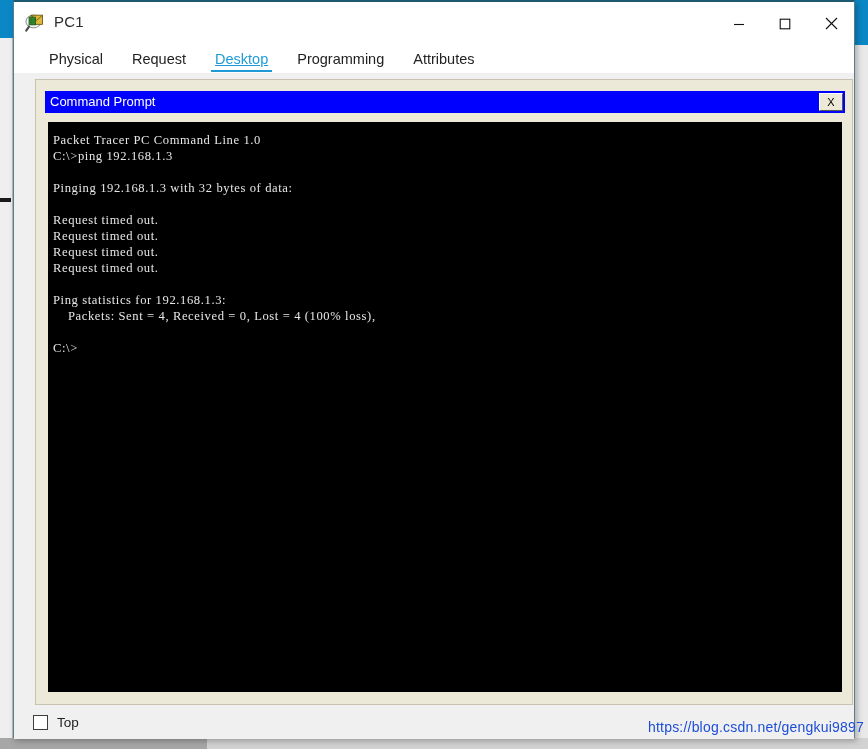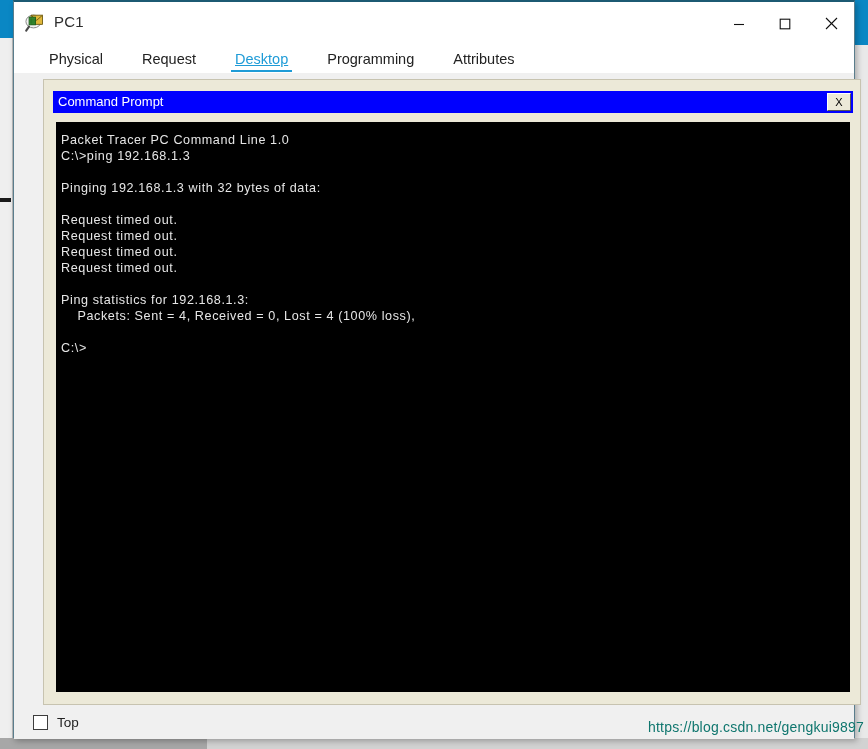--- a/index.html
+++ b/index.html
@@ -119,21 +119,21 @@
     position: relative;
     height: 28px;
     background: #ffffff;
     padding-left: 22px;
     box-sizing: border-box;
   }
   .tabs {
     display: flex;
     align-items: flex-end;
     height: 28px;
-    gap: 13px;
+    gap: 3px;
   }
   .tab {
     position: relative;
     font-size: 14.5px;
     color: #222222;
     padding: 0 13px 6px 13px;
     cursor: default;
     white-space: nowrap;
   }
   .tab.active { color: #1e9bd7; text-decoration: underline; }
@@ -146,21 +146,20 @@
   }
 
   
   .panel {
     position: absolute;
     left: 21px; top: 77px;
     width: 818px; height: 626px;
     background: #ece9d8;
     border: 1px solid #c7c3b0;
     box-sizing: border-box;
-    margin-left: 8px;
   }
 
   .cmd-titlebar {
     position: absolute;
     left: 9px; top: 11px;
     width: 800px; height: 22px;
     background: #0000ff;
     display: flex;
     align-items: center;
   }
@@ -194,21 +193,21 @@
     width: 794px; height: 570px;
     background: #000000;
     overflow: hidden;
     padding: 10px 0 0 0;
     box-sizing: border-box;
   }
   .terminal pre {
     margin: 0;
     padding: 0 0 0 5px;
     color: #e6e6e6;
-    font-family: Liberation Sans, sans-serif;
+    font-family: Liberation Serif, serif;
     font-size: 12.6px;
     line-height: 16px;
     letter-spacing: 0.6px;
     white-space: pre;
   }
 
   
   .footer {
     position: absolute;
     left: 0; top: 703px;
@@ -232,21 +231,21 @@
     margin-left: 9px;
     font-size: 13.5px;
     color: #222222;
     line-height: 15px;
   }
 
   .watermark {
     position: absolute;
     right: 4px; top: 719px;
     font-size: 14px;
-    color: #0f766e;
+    color: #1d4ed8;
     letter-spacing: 0.2px;
     user-select: none;
   }
 </style>
 </head>
 <body>
 
 <div id="root">
 
   <div class="bg-strip-left"></div>

